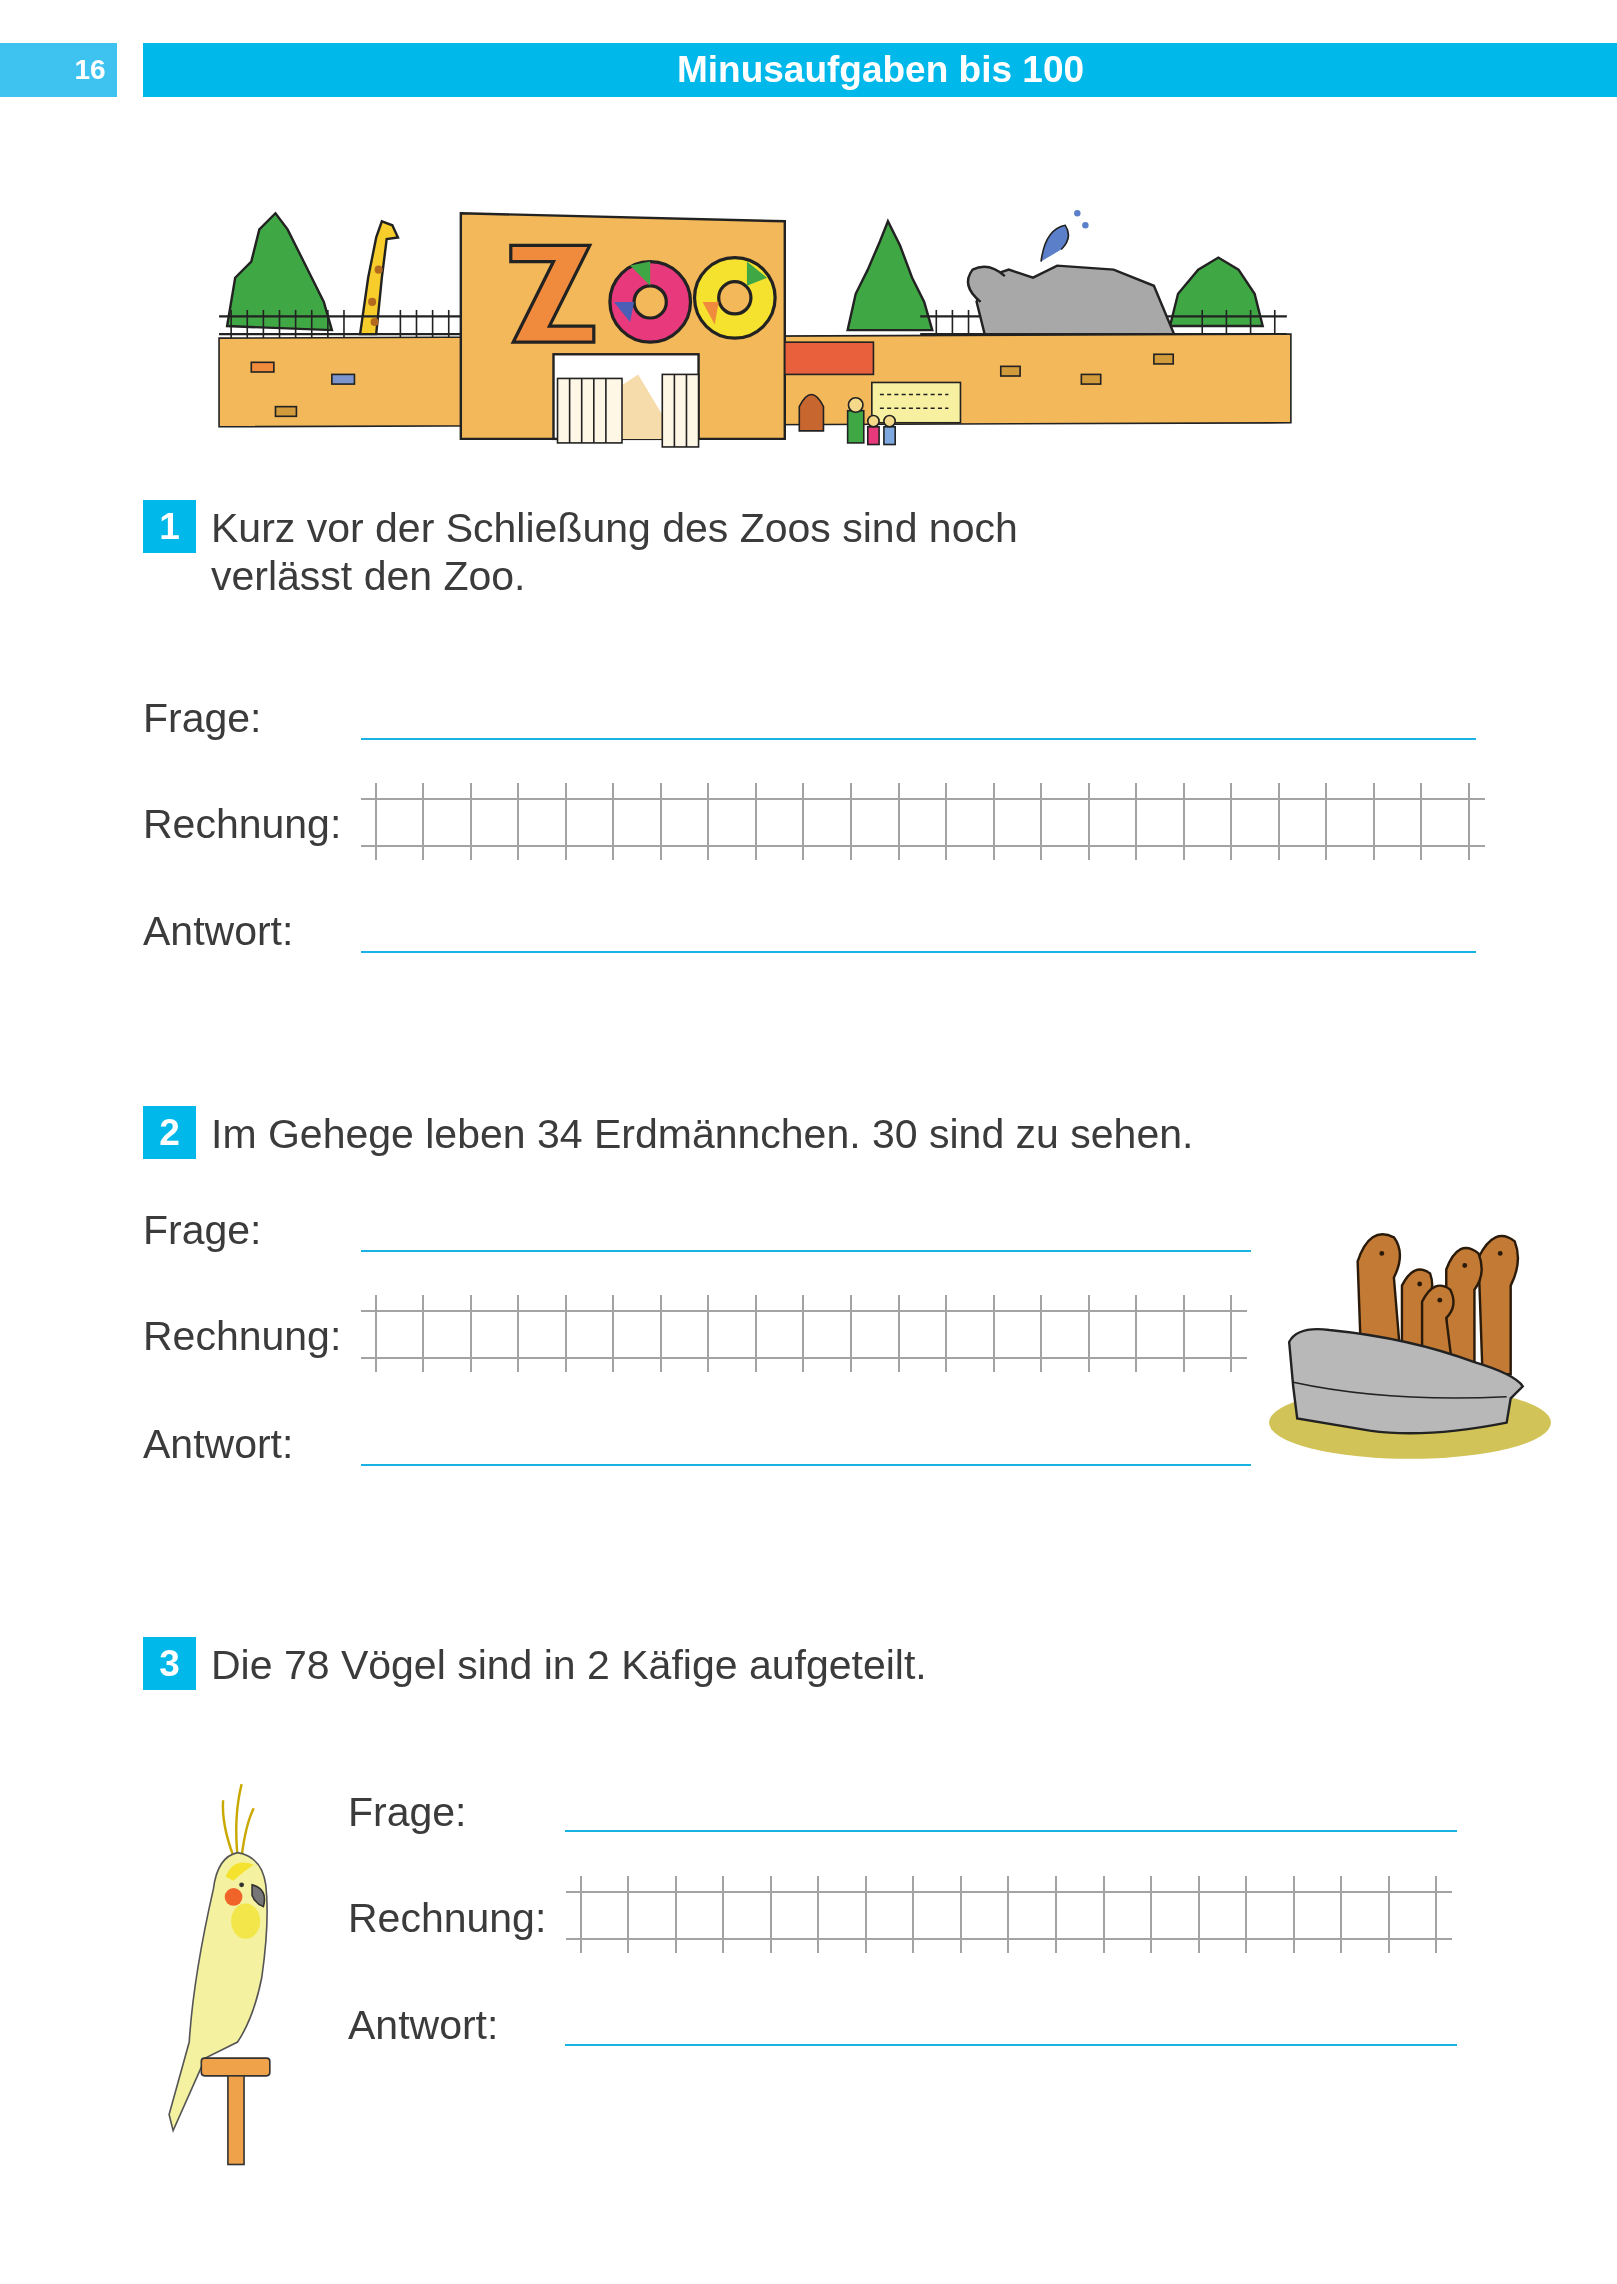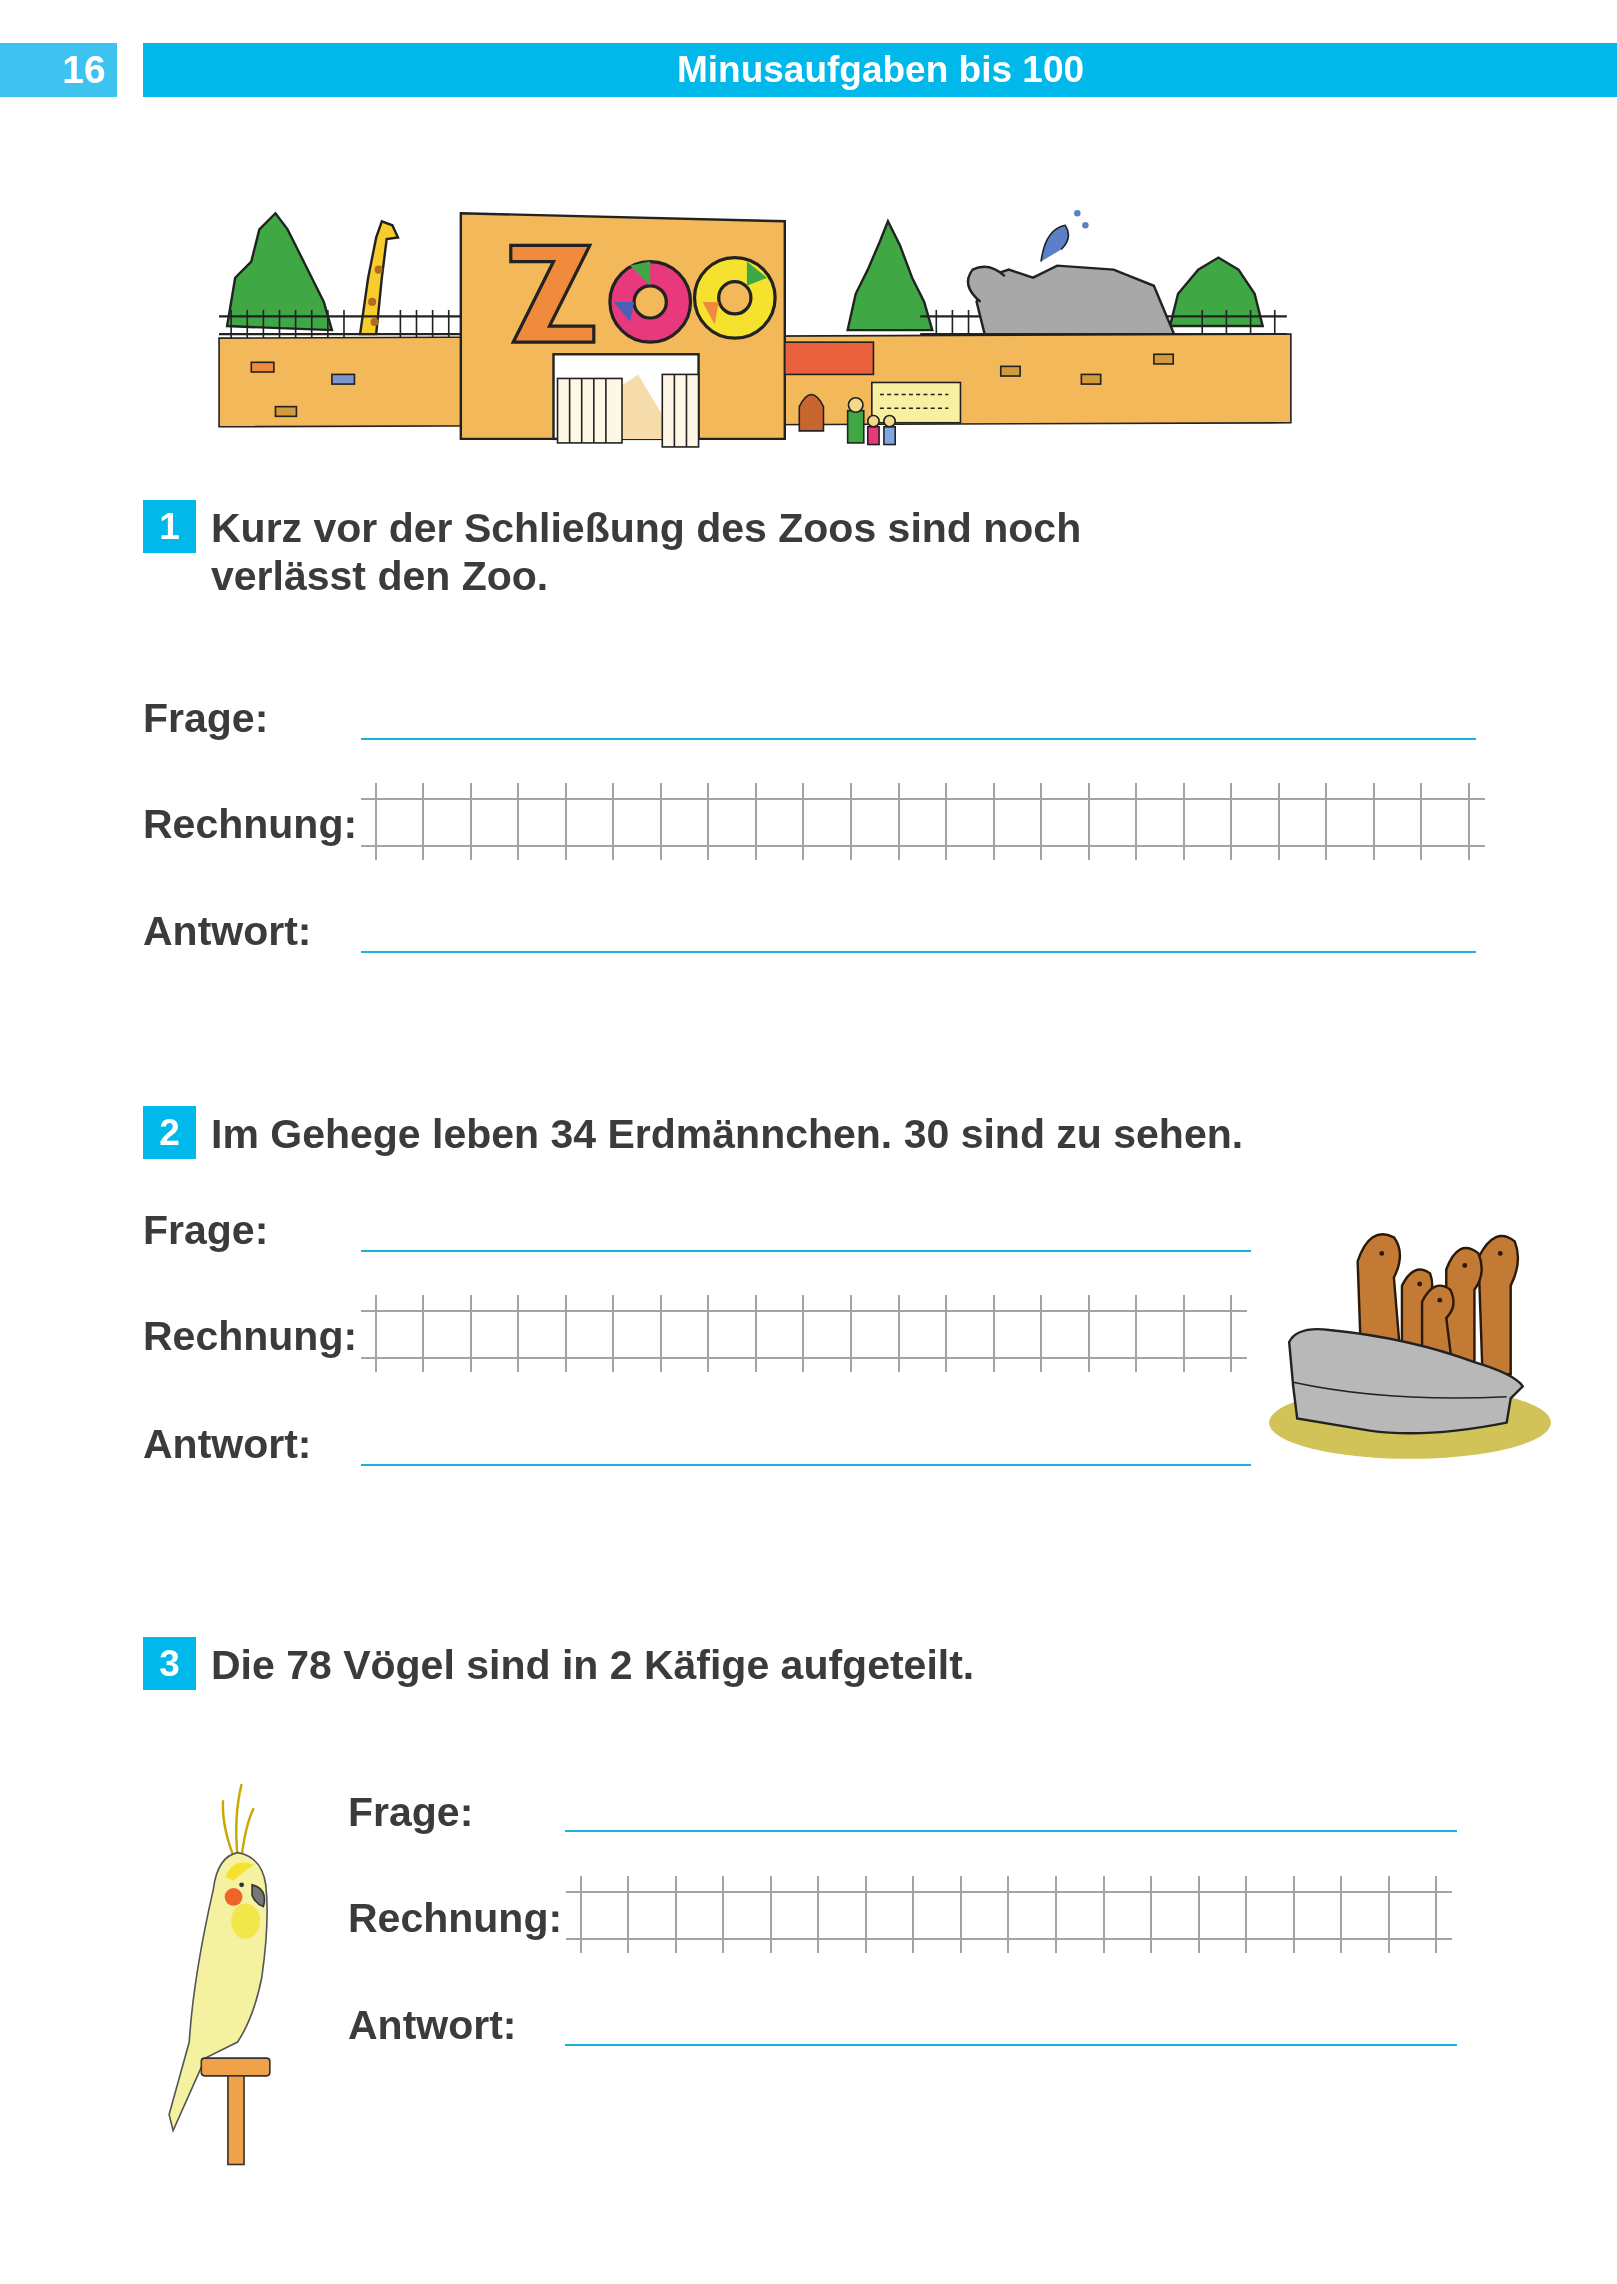--- a/index.html
+++ b/index.html
@@ -1,20 +1,20 @@
 <!DOCTYPE html>
 <html style="font-size:13px"><head>
 <meta charset="utf-8">
 <style>
   html, body { margin:0; padding:0; background:#ffffff; }
   body { width:1618px; height:2284px; position:relative; overflow:hidden;
          font-family:"Liberation Sans", "DejaVu Sans", sans-serif; color:#3b3b3b; }
-  .abs { position:absolute;font-weight:bold; }
+  .abs { position:absolute; }
   .page-num-box { left:0; top:43px; width:117px; height:54px; background:#3ec3f0;
-                  color:#fff; font-weight:bold; font-size:39px; line-height:54px;
+                  color:#fff; font-weight:bold; font-size:28px; line-height:54px;
                   text-align:right; box-sizing:border-box; padding-right:11.3px; }
   .title-bar { left:143px; top:43px; right:0; height:54px; background:#00b8ea;
                color:#fff; font-weight:bold; font-size:37px; line-height:54px; text-align:center;
                padding-right:0; }
   .badge { width:53px; height:53px; background:#00b8ea; color:#fff; font-weight:bold;
            font-size:37px; line-height:53px; text-align:center; }
   .task-text { font-size:41px; line-height:48px; color:#3b3b3b; white-space:nowrap; }
   .label { font-size:41px; line-height:1; color:#3b3b3b; white-space:nowrap; }
   .answer-line { height:2.4px; background:#1ab2e2; }
   .grid { }

